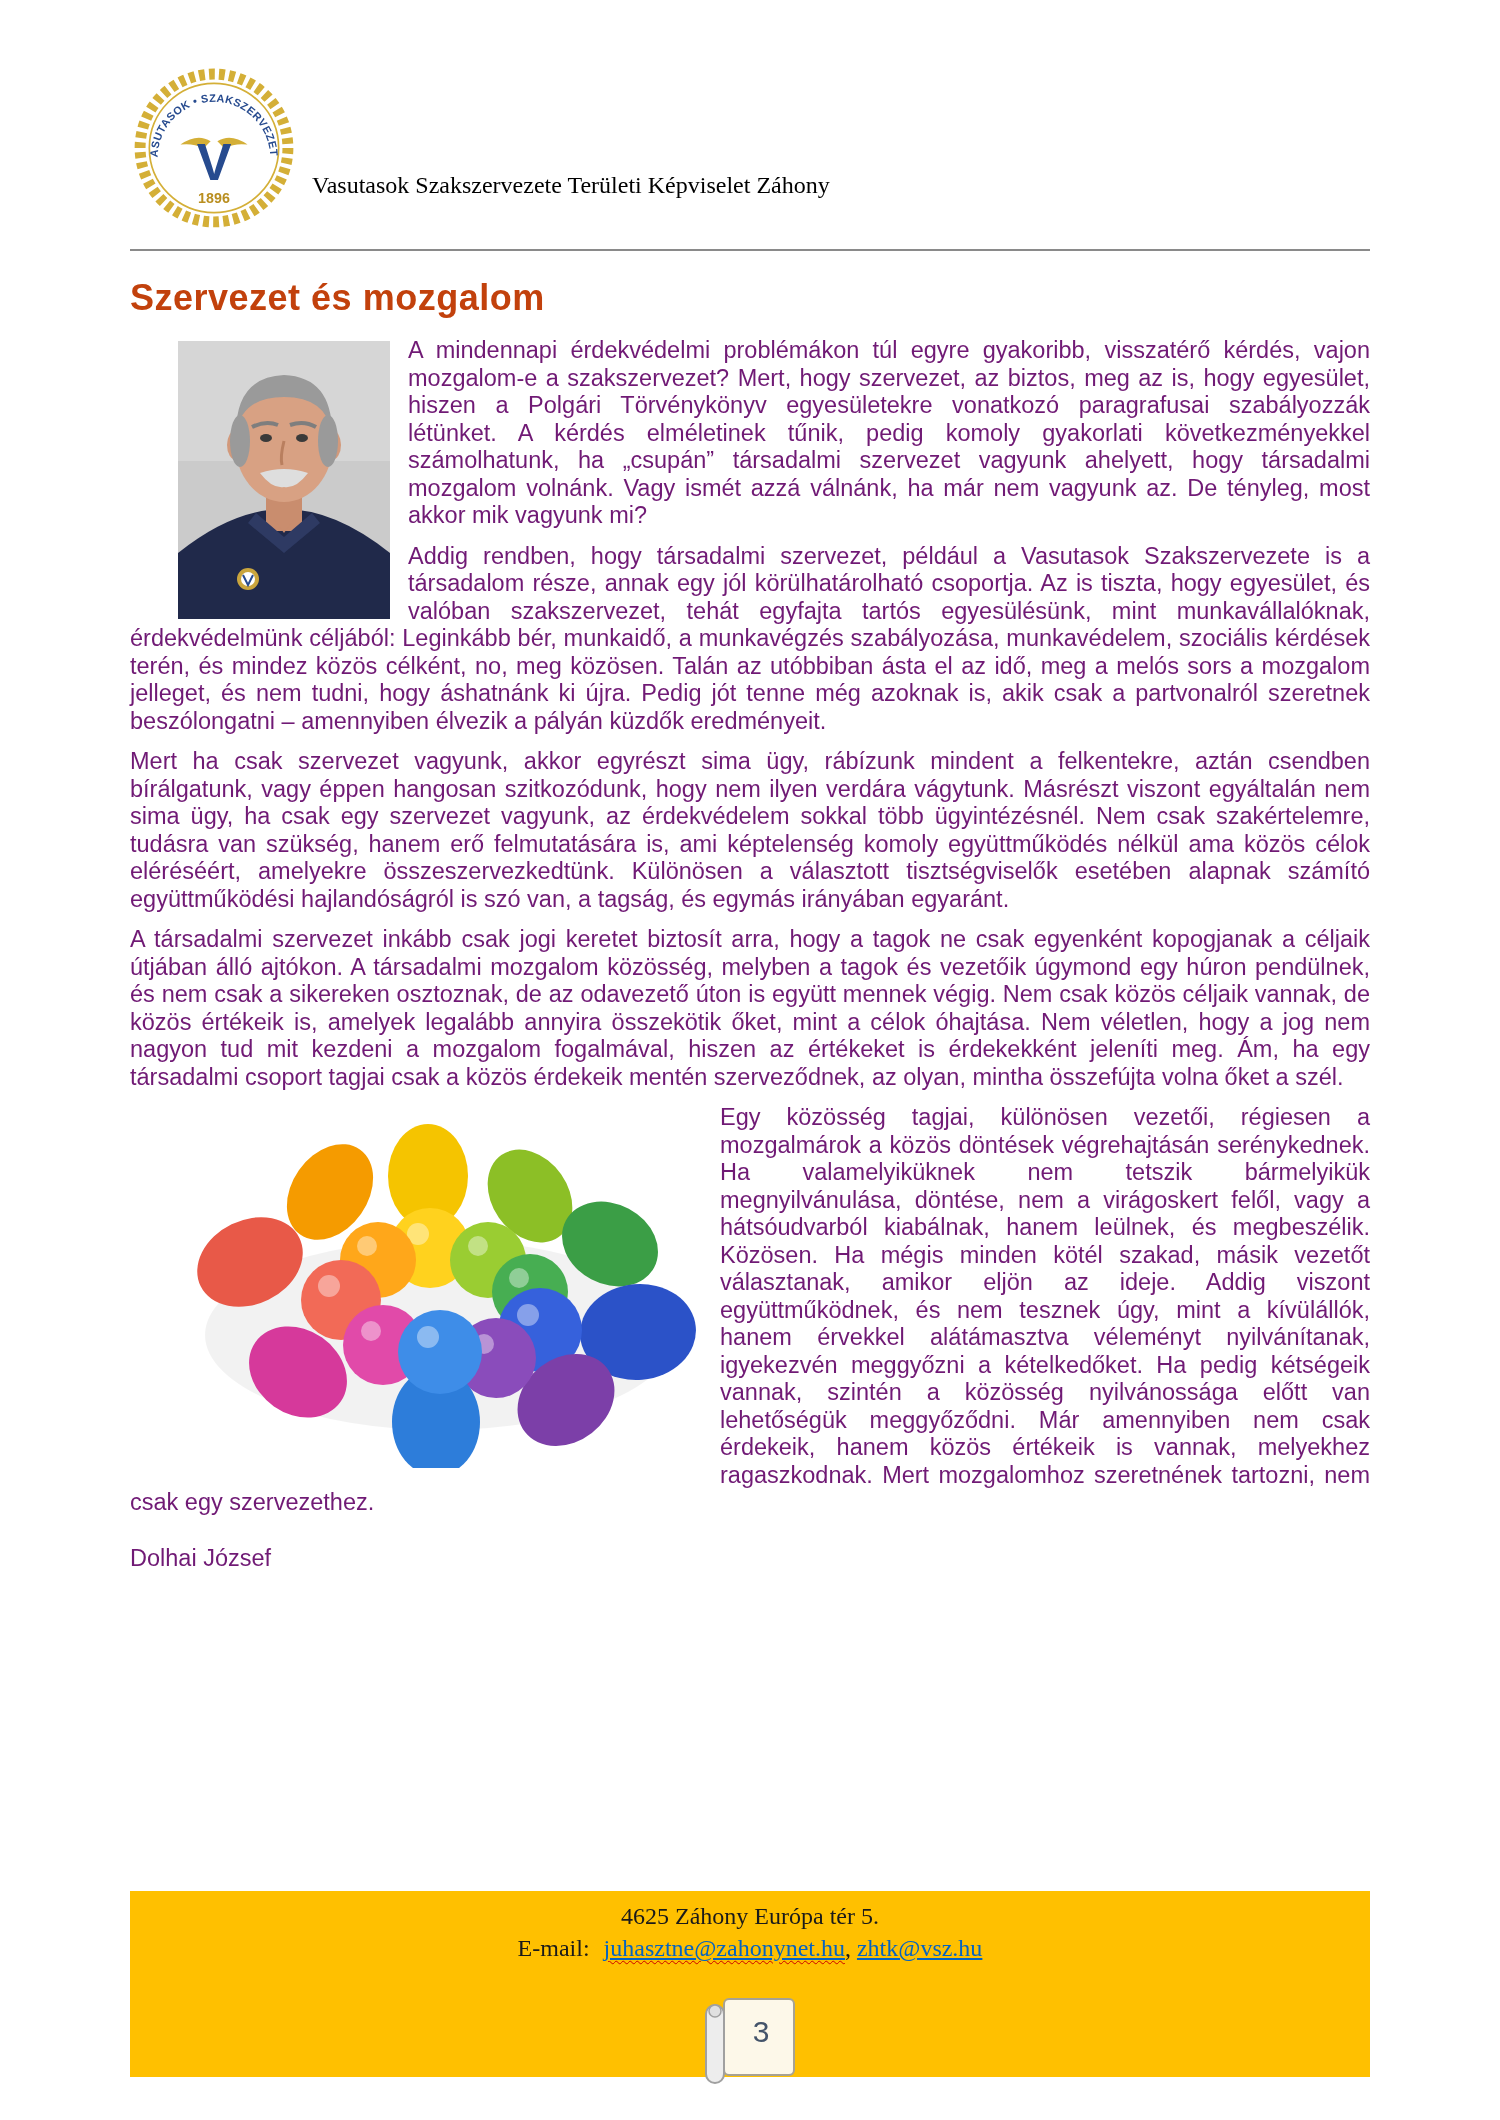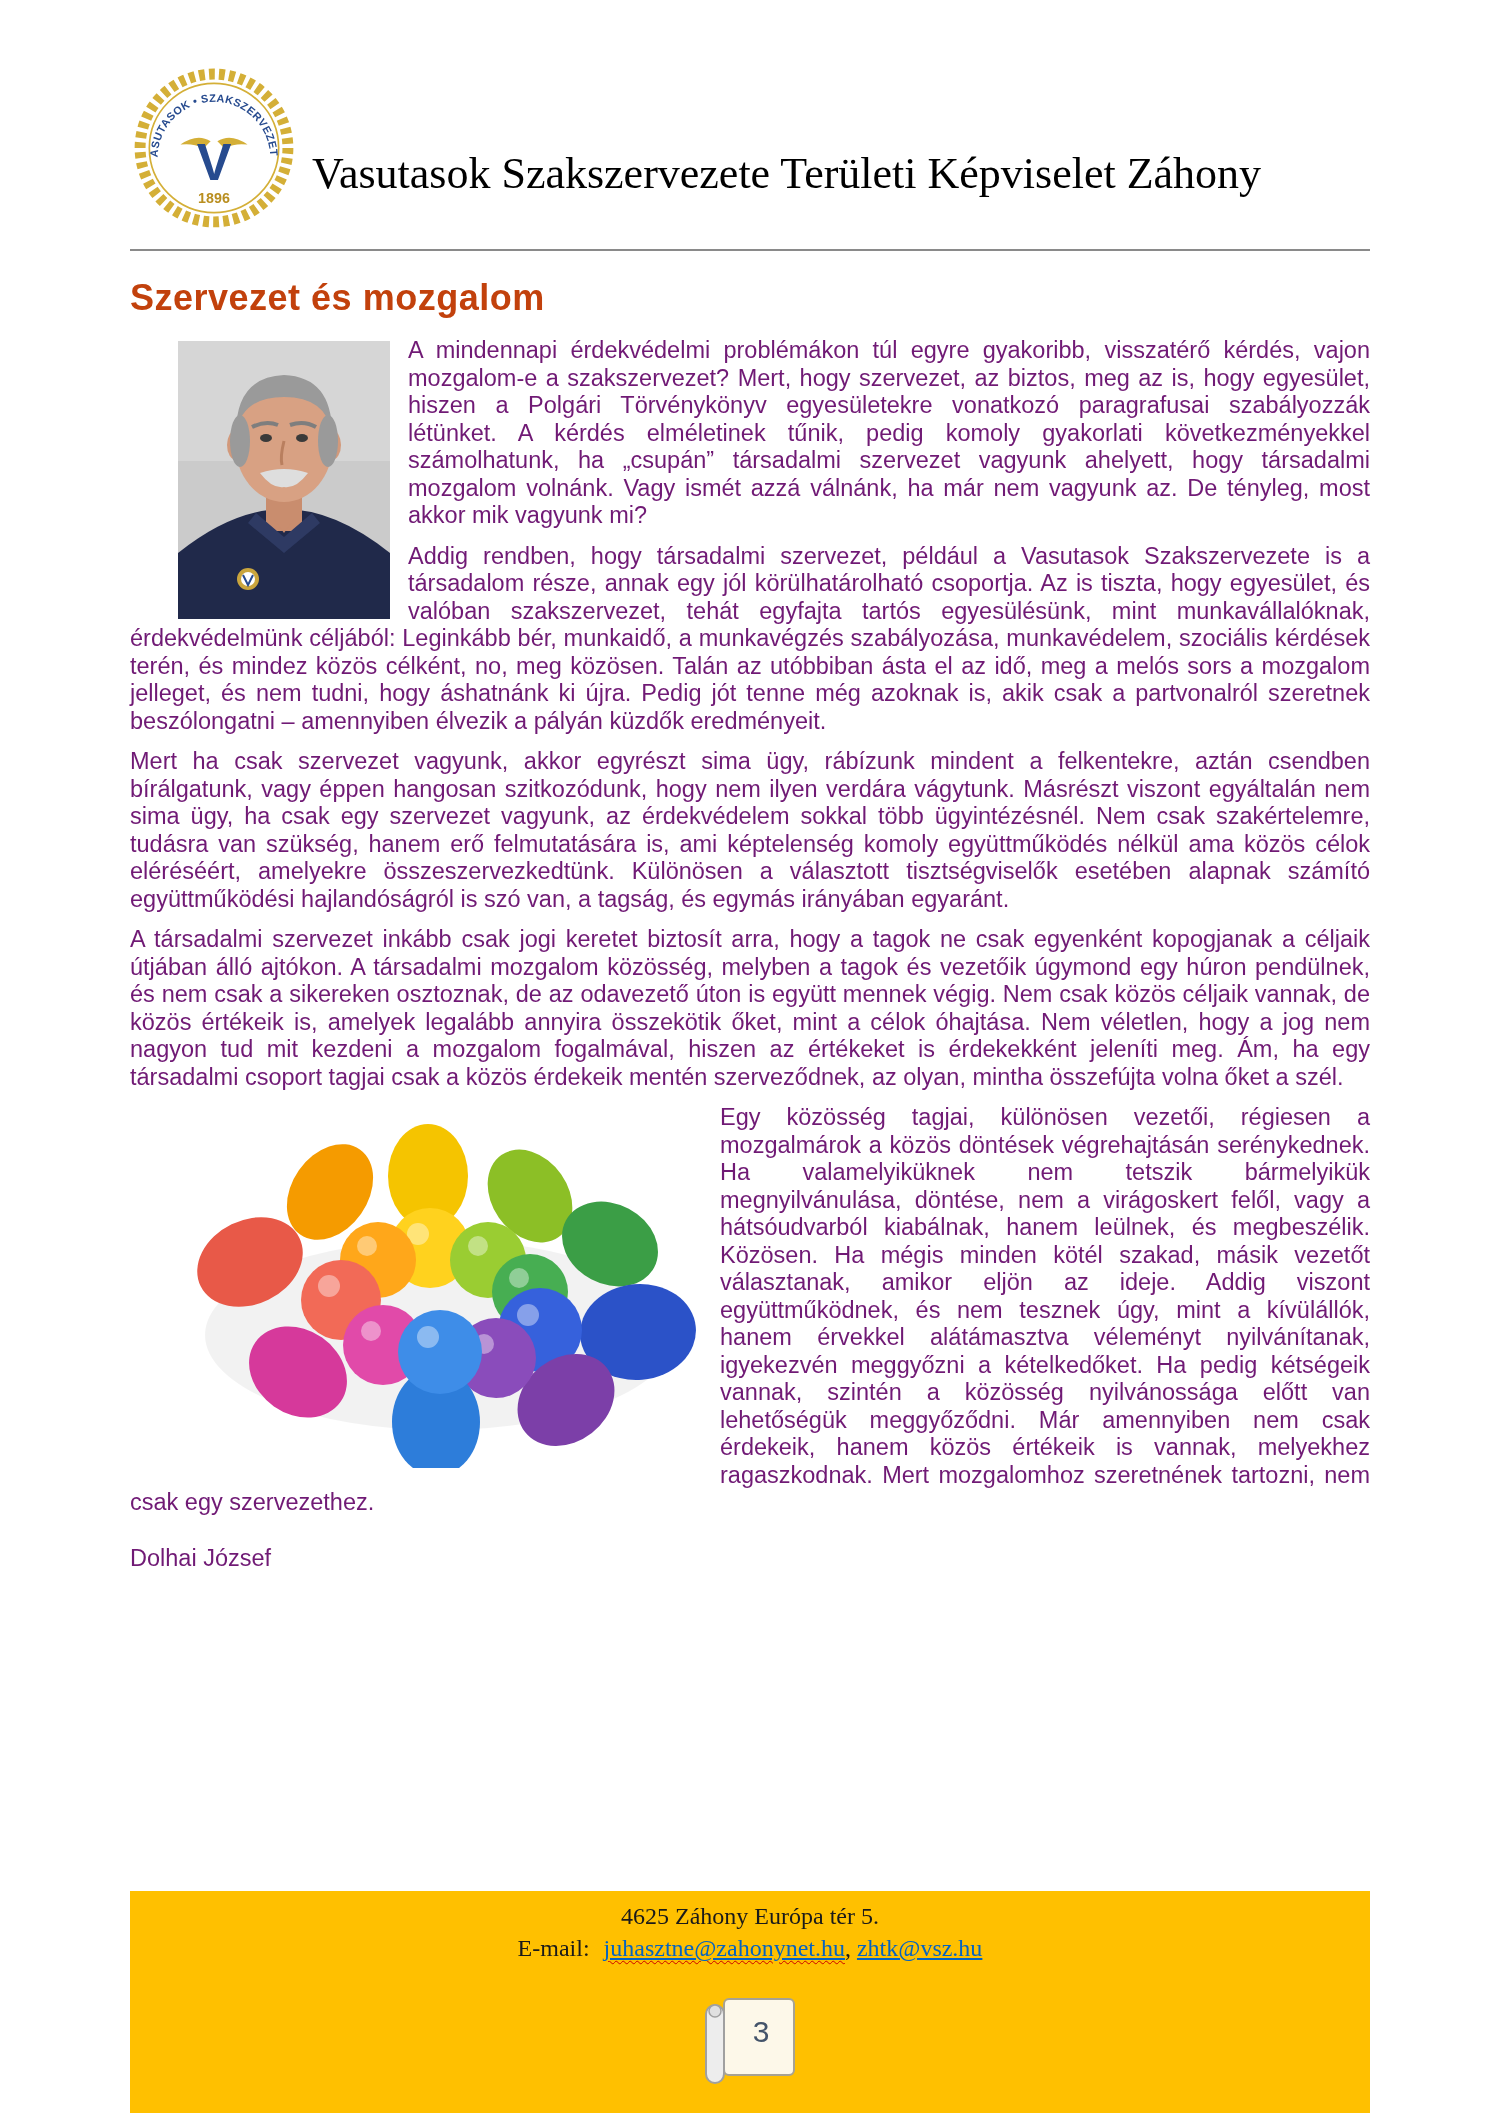--- a/index.html
+++ b/index.html
@@ -6,37 +6,37 @@
   body { background:#ffffff; font-family:"Liberation Sans", sans-serif; }
   .page {
     position:relative; width:1500px; height:2120px; margin:0 auto;
     background:#ffffff; overflow:hidden; padding:64px 130px 0 130px;
   }
 
   
   .header { display:flex; align-items:flex-end; gap:14px;
             border-bottom:2px solid #8a8a8a; padding-bottom:8px; }
   .logo-wrap { width:168px; flex:0 0 auto; }
-  .org-title { font-family:"Liberation Serif", serif; font-size:44px; color:#000;
+  .org-title { font-family:"Liberation Serif", serif; font-size:24px; color:#000;
                margin-bottom:42px; white-space:nowrap; }
 
   
   h1.article-title { font-size:36px; font-weight:700; color:#c2410c;
                      margin:26px 0 18px 0; letter-spacing:.5px; }
   .article p { font-size:23.5px; line-height:27.5px; color:#701a75;
                text-align:justify; margin:5px 0 13px 0; }
   .author-photo { float:left; width:212px; height:278px; margin:4px 18px 6px 48px;
                   background:#c9c9c9; }
   .community-fig { float:left; width:520px; height:358px; margin:6px 22px 8px 48px;
                    background:#fff; }
   .signature { text-align:right; padding-right:118px; margin-top:28px !important; }
   .clear { clear:both; }
 
   
-  .footer { position:absolute; left:130px; right:130px; top:1891px; height:222px; }
+  .footer { position:absolute; left:130px; right:130px; top:1891px; height:186px; }
   .footer-bar { width:100%; height:100%; background:#FFC000; text-align:center;
                 font-family:"Liberation Serif", serif; font-size:24px; line-height:32px;
                 color:#1a1a1a; padding-top:9px; }
   .footer-bar a.link { color:#0563C1; text-decoration:underline; cursor:pointer; }
   .squiggle { text-decoration:underline wavy #cc0000 1px; text-underline-offset:4px;margin-left:8px; }
   .scroll { position:absolute; left:50%; top:100px; transform:translateX(-50%);
             width:104px; height:96px; }
   .scroll .pn { position:absolute; left:30px; top:24px; width:66px; text-align:center;
                 font-size:30px; color:#44546a; font-family:"Liberation Sans", sans-serif; }
   svg text { font-family:"Liberation Sans", sans-serif; }

